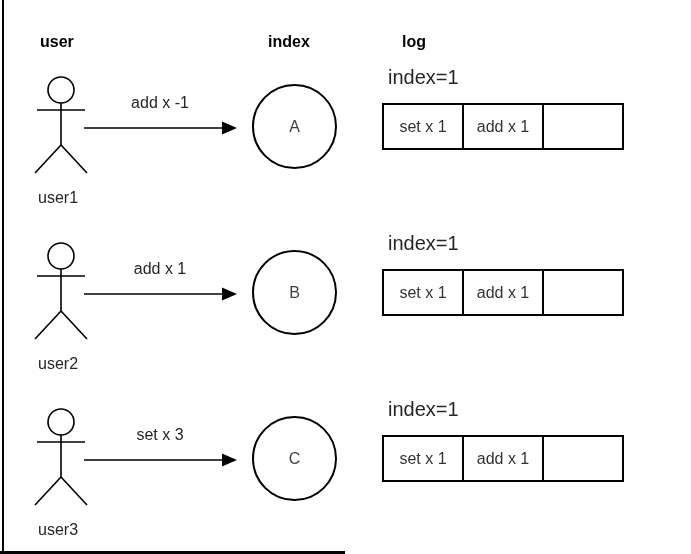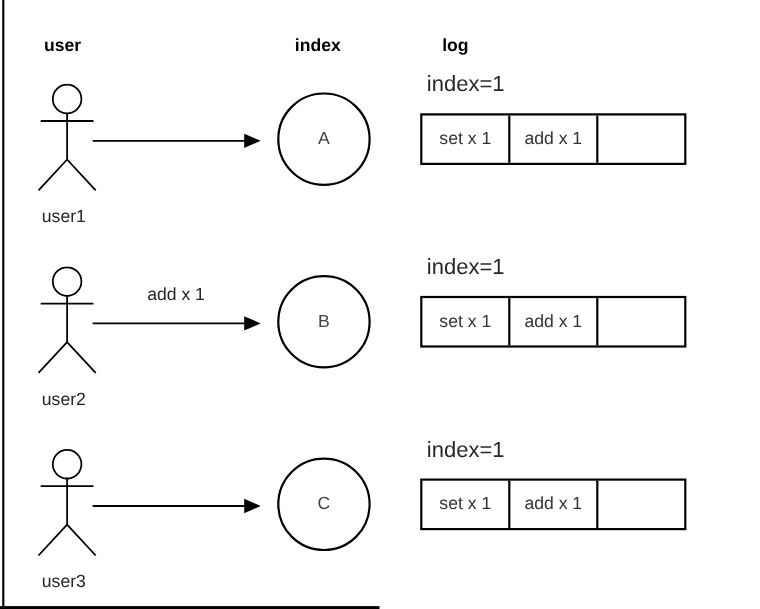--- a/index.html
+++ b/index.html
@@ -82,20 +82,21 @@
 
   <div class="row" style="top:60px">
     <svg class="stick" width="62" height="100" viewBox="0 0 62 100">
       <circle cx="31" cy="14" r="13" fill="none" stroke="currentColor" stroke-width="1.6"></circle>
       <line x1="31" y1="27" x2="31" y2="69" stroke="currentColor" stroke-width="1.6"></line>
       <line x1="7" y1="34" x2="55" y2="34" stroke="currentColor" stroke-width="1.6"></line>
       <line x1="31" y1="69" x2="5" y2="97" stroke="currentColor" stroke-width="1.6"></line>
       <line x1="31" y1="69" x2="57" y2="97" stroke="currentColor" stroke-width="1.6"></line>
     </svg>
     <div class="user-label">user1</div>
+    <div class="req-label">add x -1</div>
     <svg class="arrow" width="155" height="16" viewBox="0 0 155 16">
       <line x1="0" y1="8" x2="139" y2="8" stroke="currentColor" stroke-width="1.6"></line>
       <polygon points="138,1.5 153,8 138,14.5" fill="currentColor"></polygon>
     </svg>
     <div class="node-circle">
       <span>A</span>
     </div>
     <div class="log-index">index=1</div>
     <div class="log-table">
       <div class="log-cell">set x 1</div>
@@ -131,20 +132,21 @@
 
   <div class="row" style="top:392px">
     <svg class="stick" width="62" height="100" viewBox="0 0 62 100">
       <circle cx="31" cy="14" r="13" fill="none" stroke="currentColor" stroke-width="1.6"></circle>
       <line x1="31" y1="27" x2="31" y2="69" stroke="currentColor" stroke-width="1.6"></line>
       <line x1="7" y1="34" x2="55" y2="34" stroke="currentColor" stroke-width="1.6"></line>
       <line x1="31" y1="69" x2="5" y2="97" stroke="currentColor" stroke-width="1.6"></line>
       <line x1="31" y1="69" x2="57" y2="97" stroke="currentColor" stroke-width="1.6"></line>
     </svg>
     <div class="user-label">user3</div>
+    <div class="req-label">set x 3</div>
     <svg class="arrow" width="155" height="16" viewBox="0 0 155 16">
       <line x1="0" y1="8" x2="139" y2="8" stroke="currentColor" stroke-width="1.6"></line>
       <polygon points="138,1.5 153,8 138,14.5" fill="currentColor"></polygon>
     </svg>
     <div class="node-circle">
       <span>C</span>
     </div>
     <div class="log-index">index=1</div>
     <div class="log-table">
       <div class="log-cell">set x 1</div>

